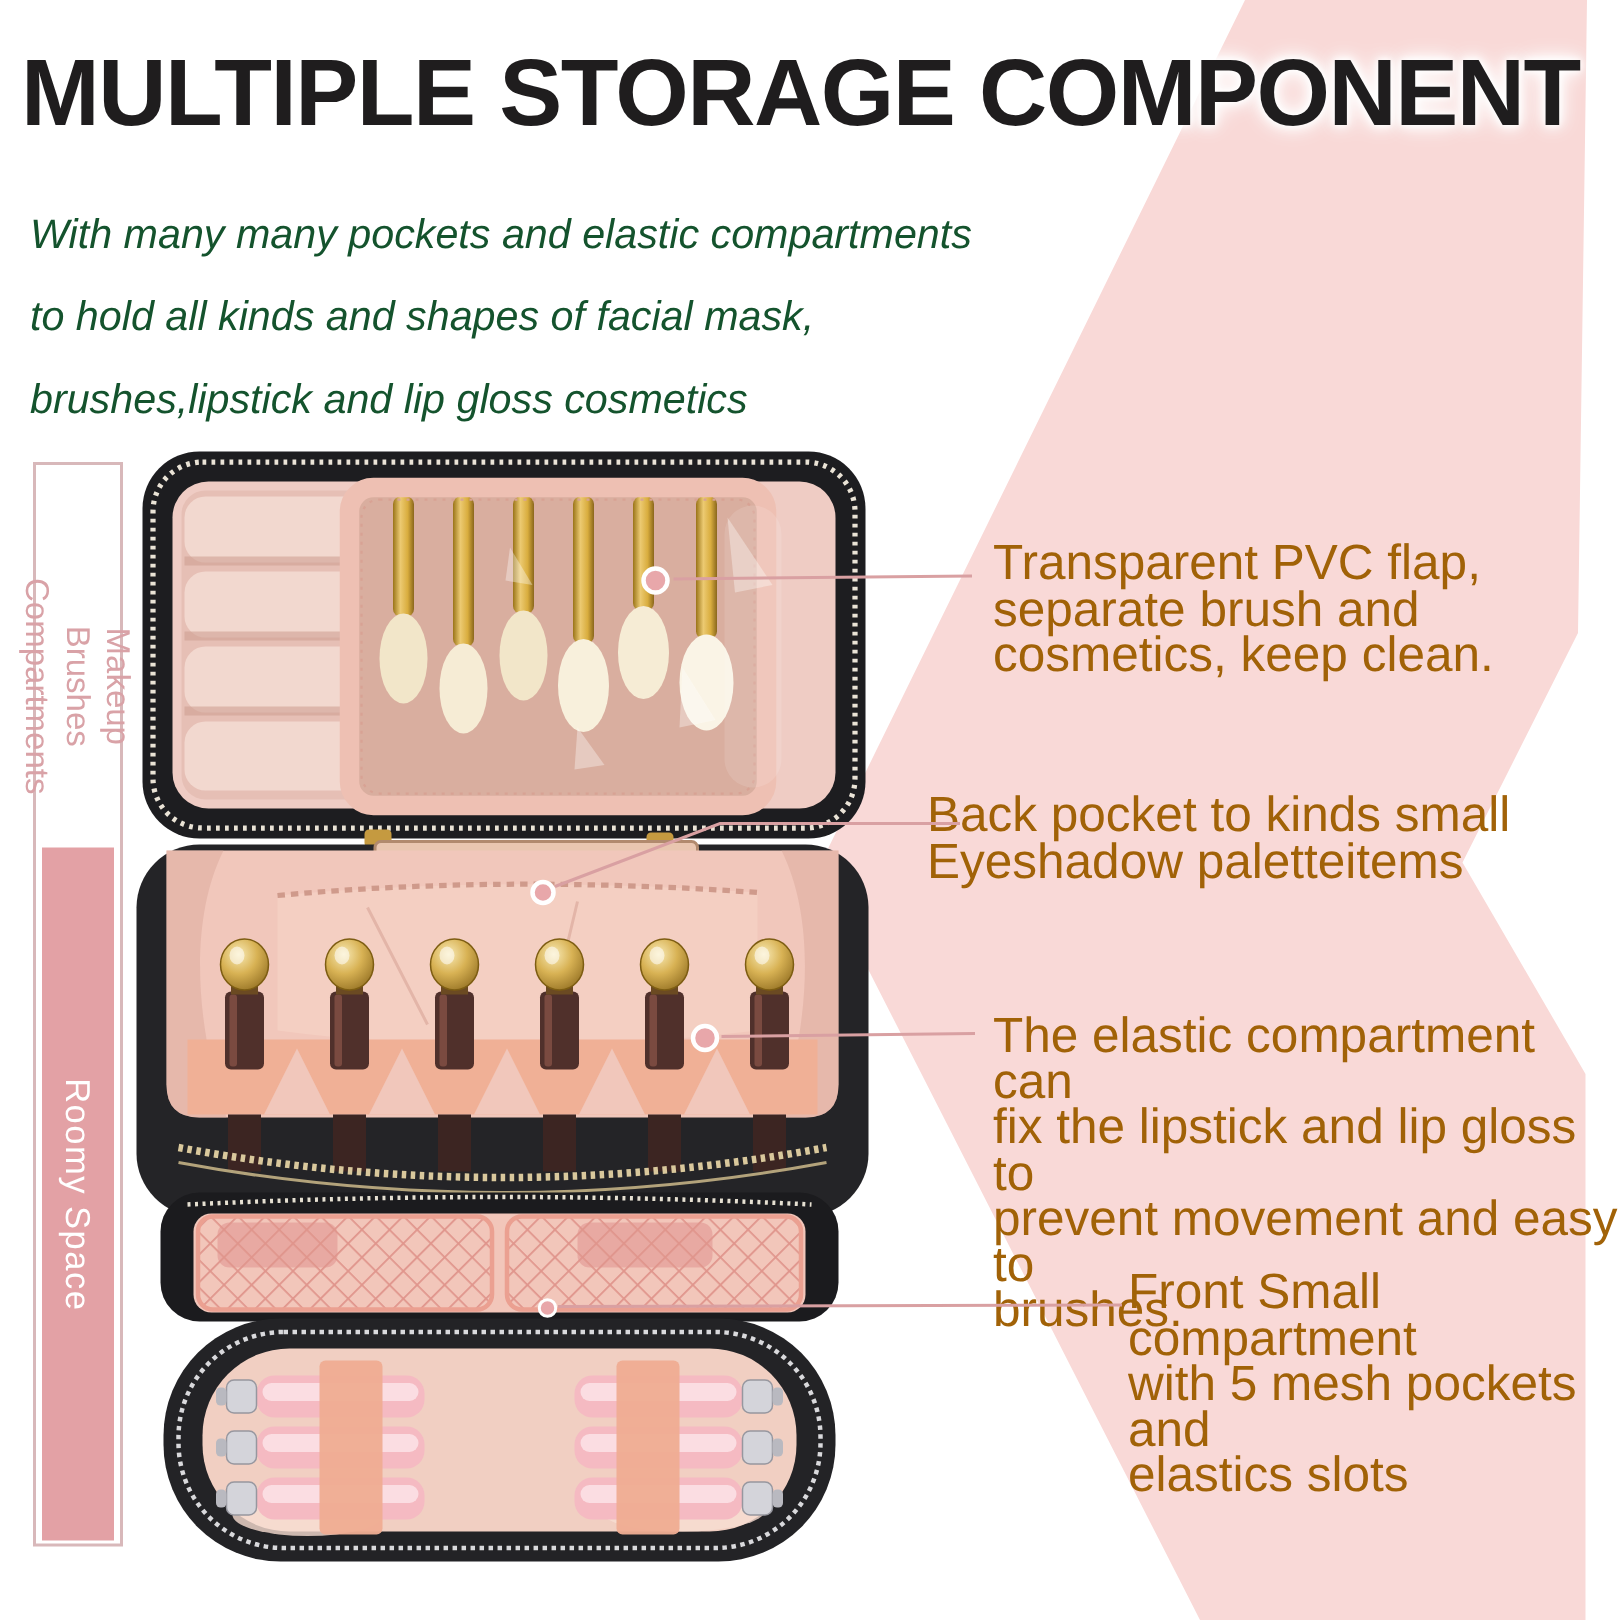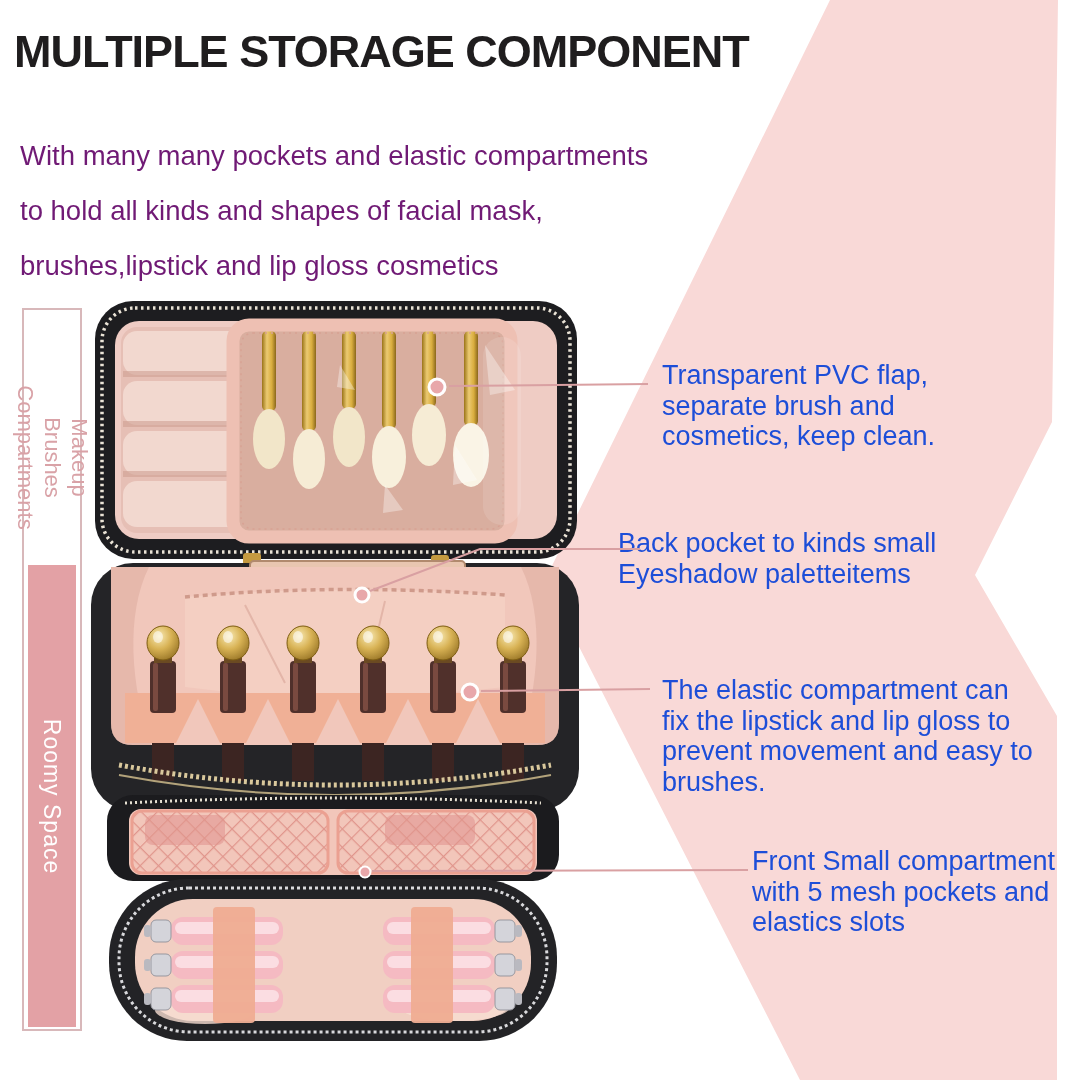--- a/index.html
+++ b/index.html
@@ -7,31 +7,31 @@
     width:1080px;height:1080px;position:relative;overflow:hidden;
     background:#ffffff;font-family:"Liberation Sans",sans-serif;
   }
   svg{display:block;}
   #chevron-layer{position:absolute;left:0;top:0;z-index:0;}
   #bag-layer{position:absolute;left:85px;top:295px;z-index:1;}
   #leader-layer{position:absolute;left:0;top:0;z-index:3;pointer-events:none;}
 
   #title{
     position:absolute;left:14px;top:26px;margin:0;z-index:2;
-    font-size:45px;font-weight:900;letter-spacing:-1px;color:#1f1d1e;
+    font-size:63px;font-weight:900;letter-spacing:-1px;color:#1f1d1e;
     white-space:nowrap;
     text-shadow:0 0 4px #fff,0 0 8px #fff,0 0 12px #fff,0 0 16px #fff;
   }
   #intro{
     position:absolute;left:20px;top:128px;z-index:2;
-    font-size:27.5px;line-height:55px;color:#701a75;white-space:pre-line;
+    font-size:27.5px;line-height:55px;color:#14532d;white-space:pre-line;font-style:italic;
   }
   .callout{
-    position:absolute;z-index:2;font-size:27px;line-height:30.5px;
-    color:#1d4ed8;white-space:pre-line;
+    position:absolute;z-index:2;font-size:33px;line-height:30.5px;
+    color:#a16207;white-space:pre-line;
   }
   #callout-0{left:662px;top:360px;}
   #callout-1{left:618px;top:528px;}
   #callout-2{left:662px;top:675px;}
   #callout-3{left:752px;top:846px;}
 
   #side-box{
     position:absolute;left:22px;top:308px;width:60px;height:723px;z-index:2;
     background:#ffffff;border:2px solid #d8b8ba;box-sizing:border-box;
   }

